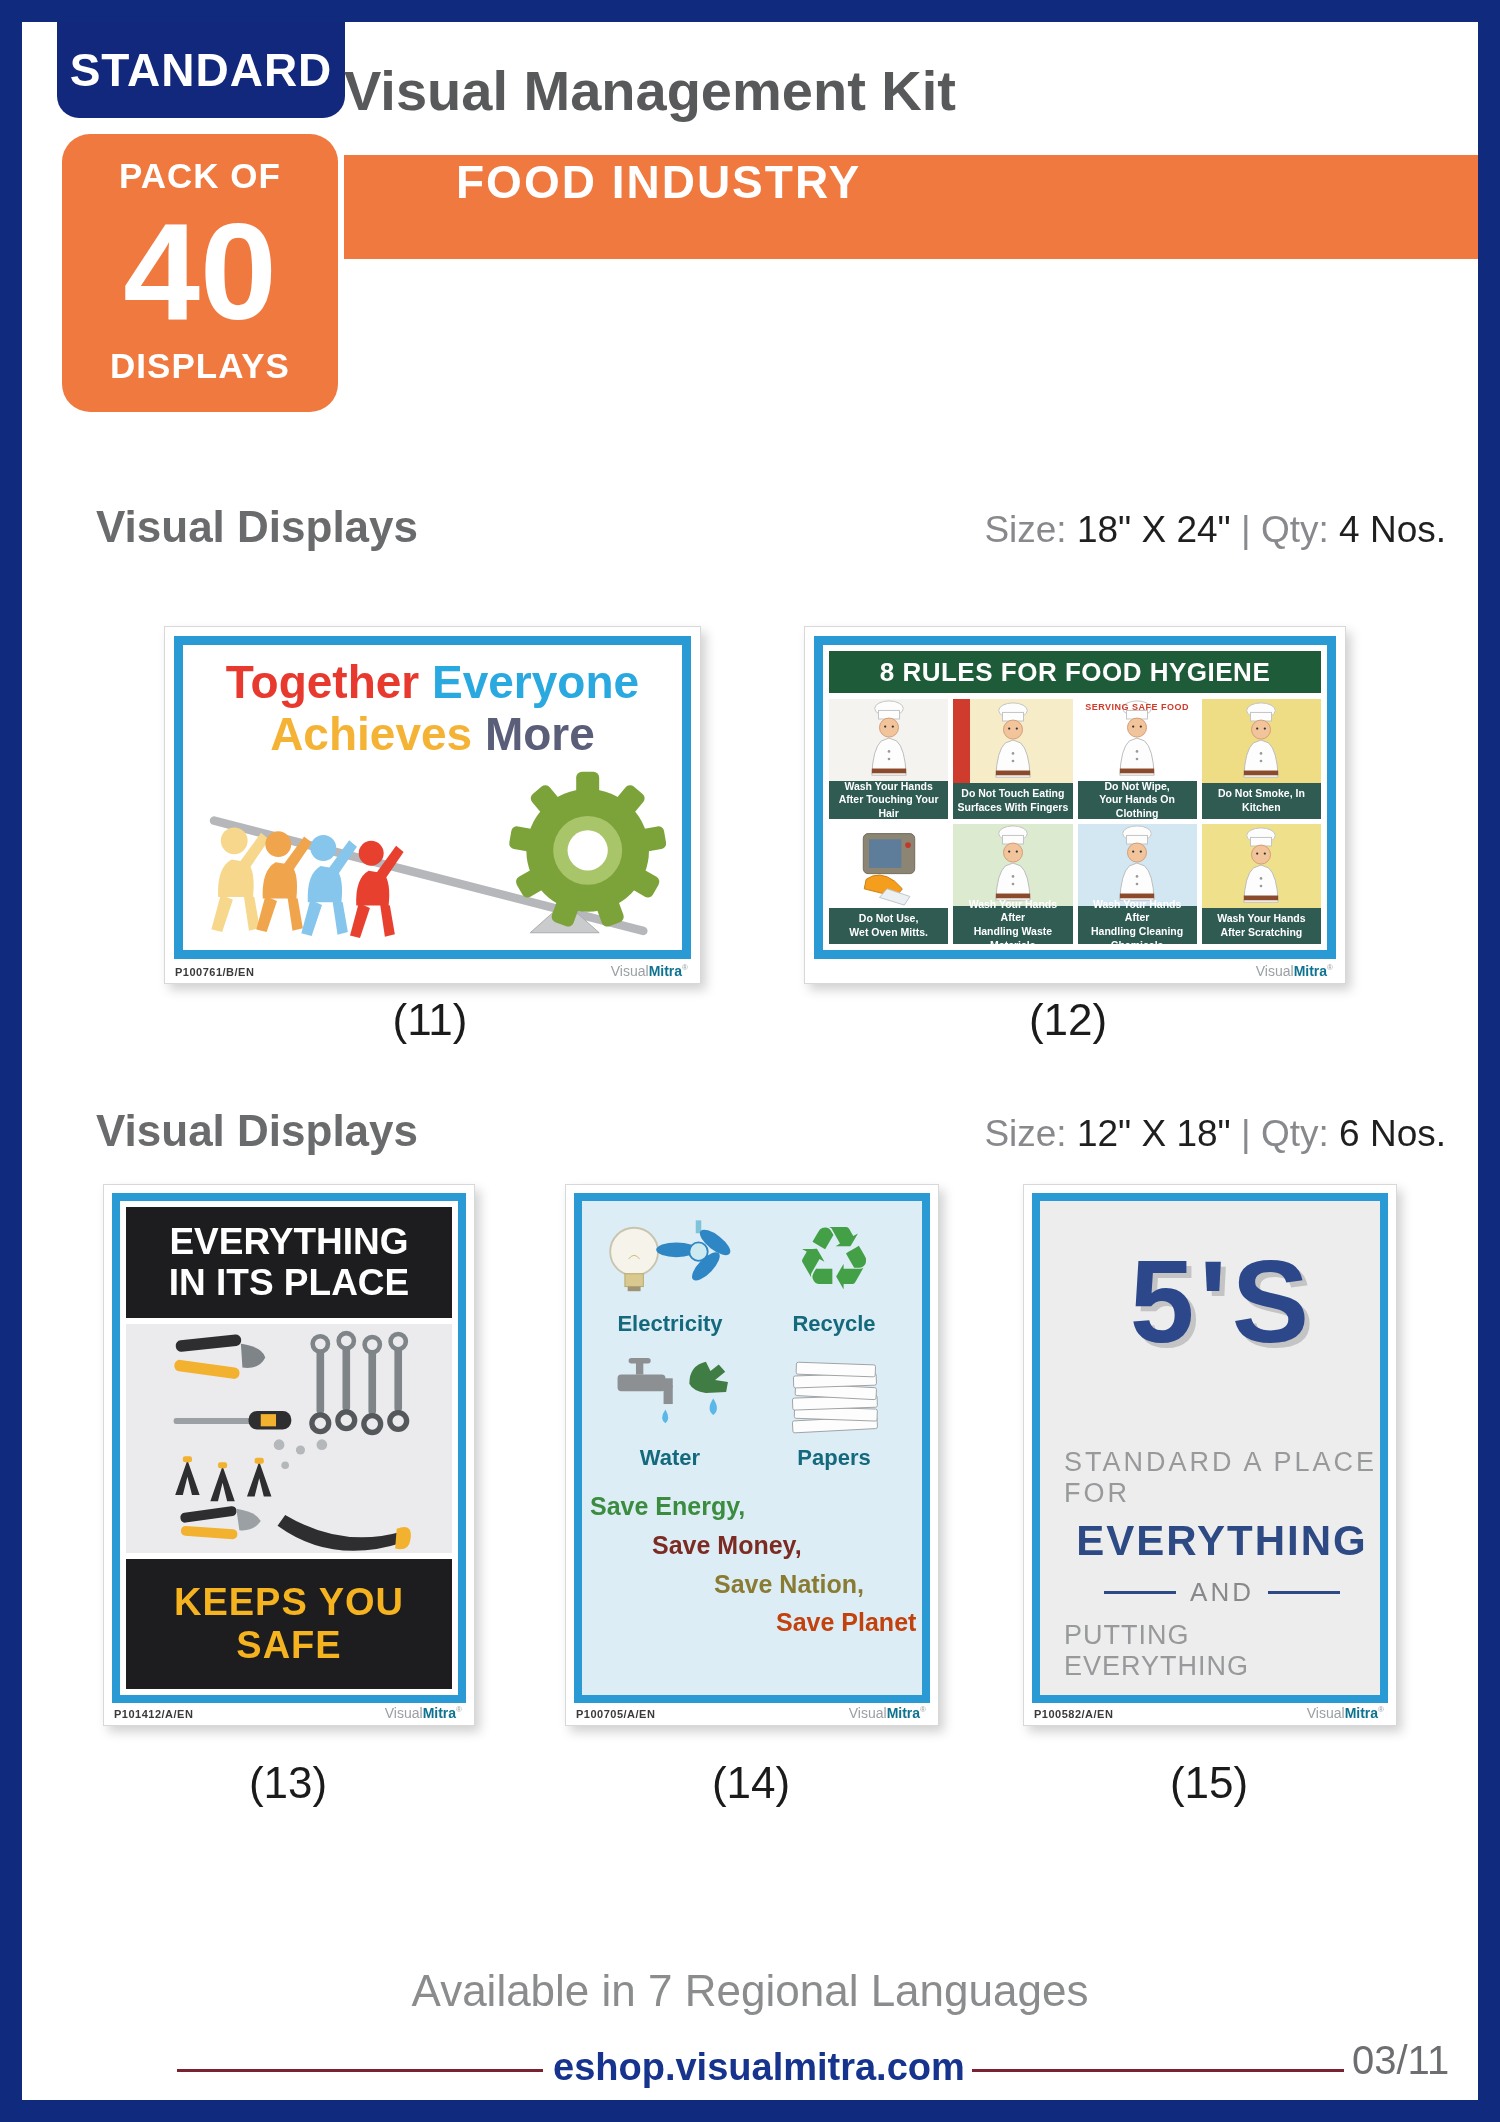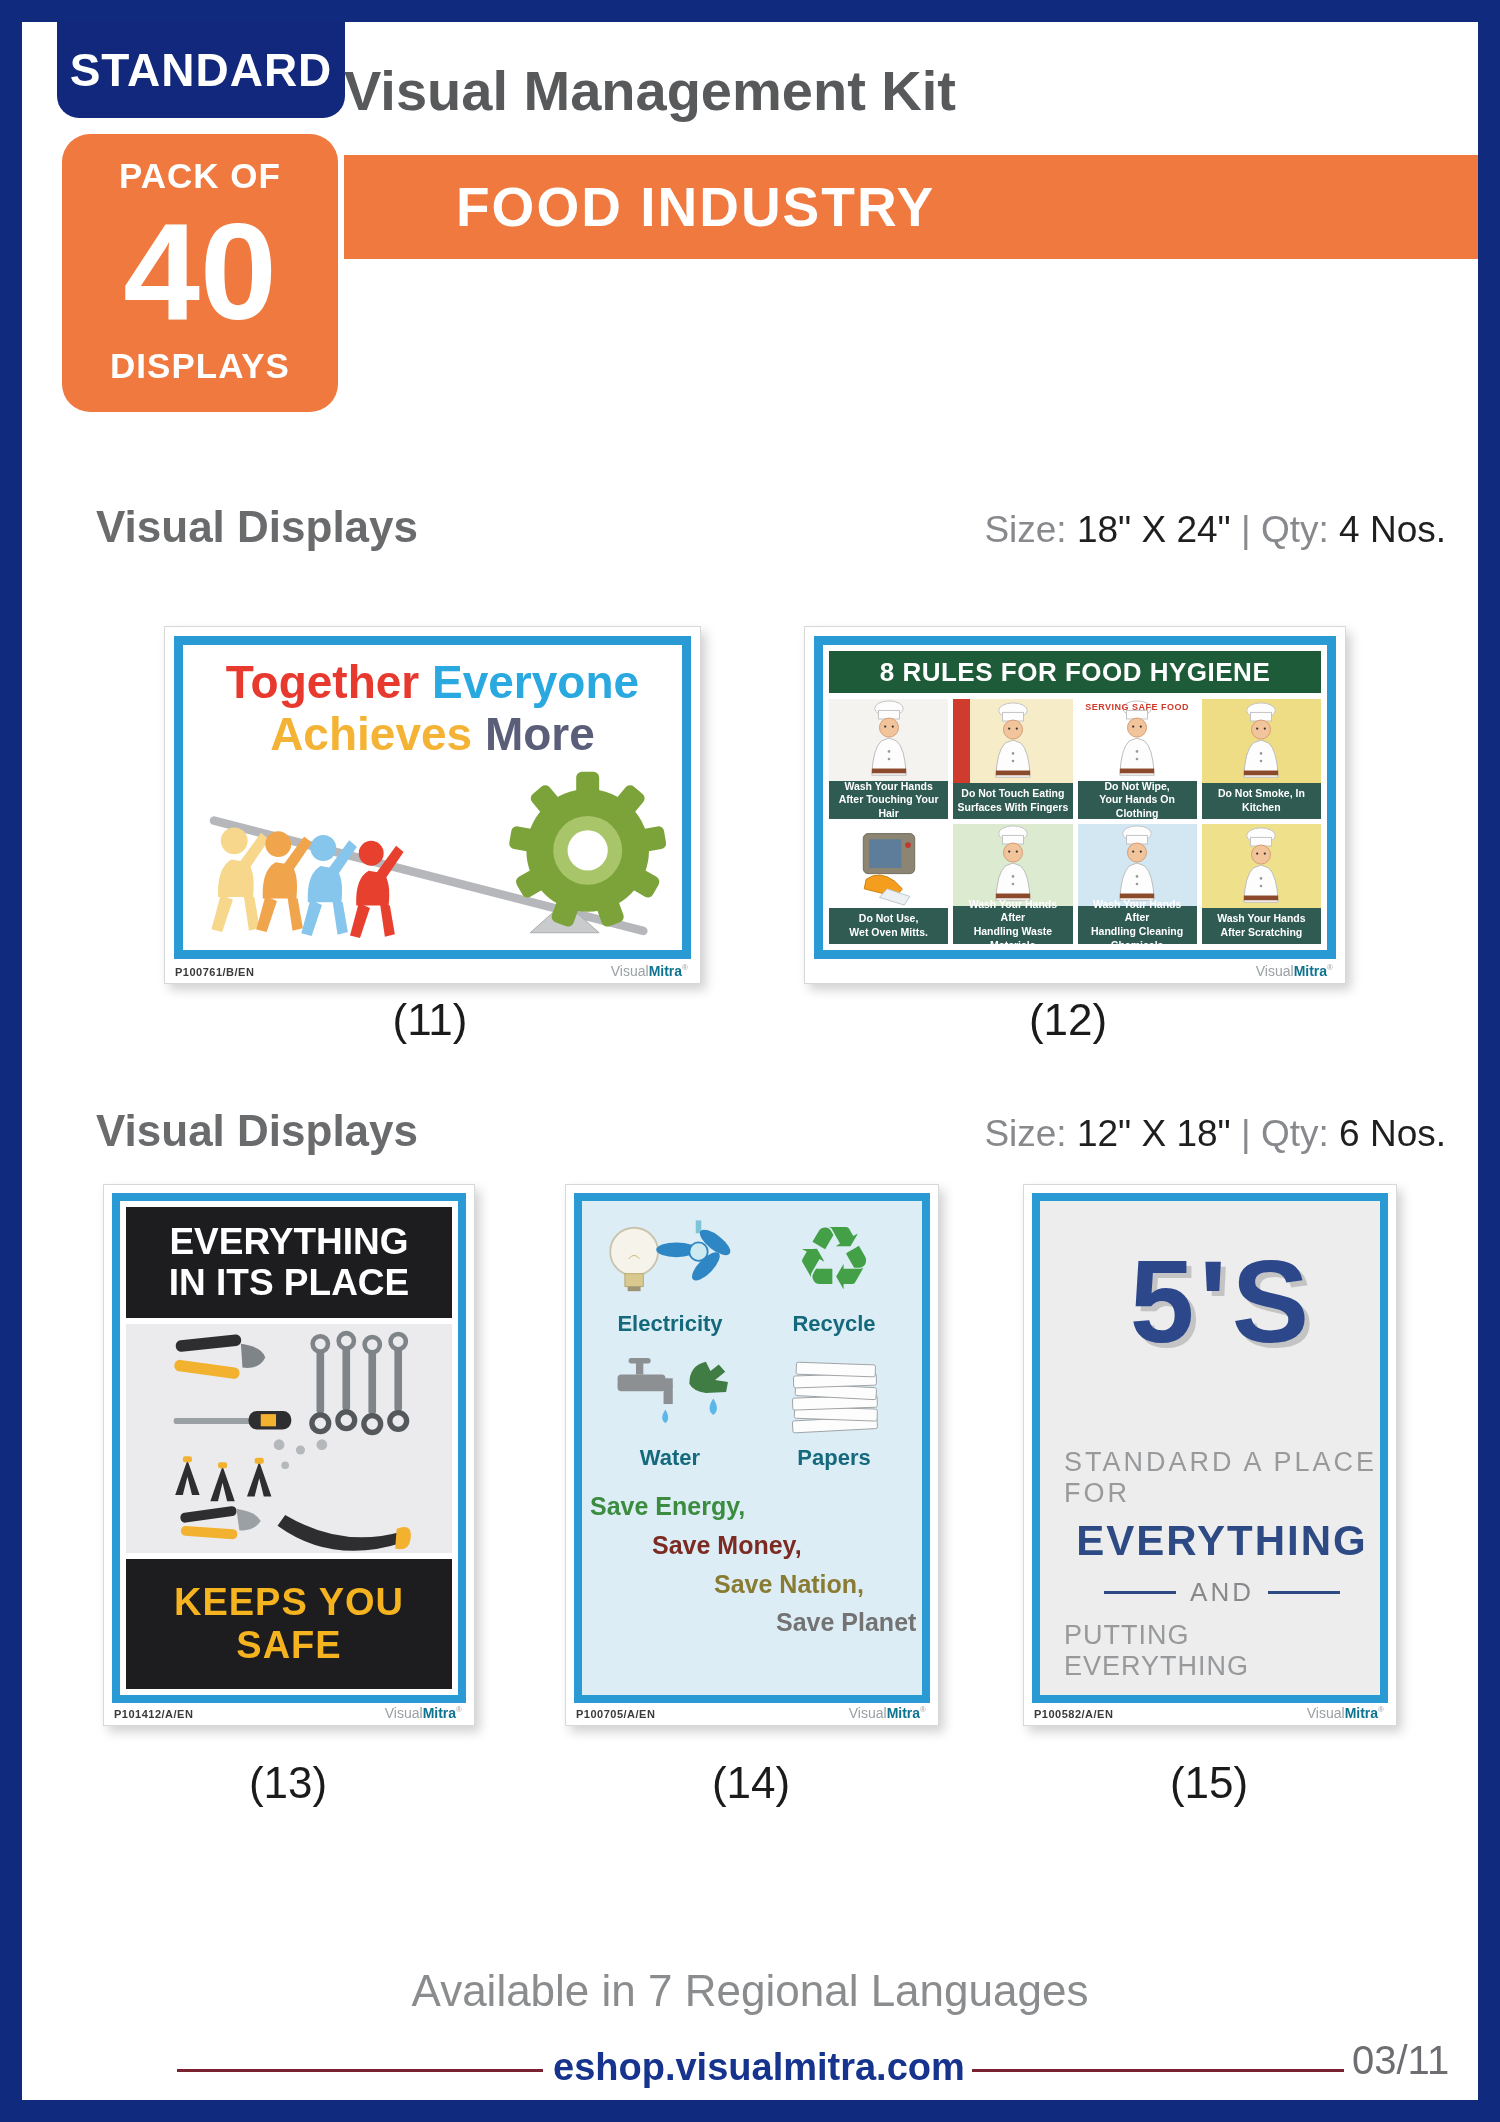--- a/index.html
+++ b/index.html
@@ -11,22 +11,22 @@
     border-radius:0 0 22px 22px;display:flex;align-items:center;justify-content:center;
     color:#fff;font-weight:bold;font-size:46px;letter-spacing:1px;}
   .pack-badge{position:absolute;left:62px;top:134px;width:276px;height:278px;background:#f0793f;
     border-radius:28px;display:flex;flex-direction:column;align-items:center;justify-content:space-between;
     padding:22px 0 26px;box-sizing:border-box;color:#fff;font-weight:bold;}
   .pack-of,.pack-displays{font-size:35px;letter-spacing:1px;}
   .pack-count{font-size:138px;line-height:.9;}
   .kit-title{position:absolute;left:340px;top:58px;width:620px;margin:0;text-align:center;
     font-size:56px;font-weight:bold;color:#58595b;}
   .industry-banner{position:absolute;left:344px;top:155px;width:1134px;height:104px;background:#f0793f;
-    display:flex;align-items:center;box-sizing:border-box;padding-left:112px;
-    color:#fff;font-weight:bold;font-size:55px;letter-spacing:2px;}
+    display:flex;box-sizing:border-box;padding-left:112px;
+    color:#fff;font-weight:bold;font-size:46px;letter-spacing:2px;}
 
   
   .section-head{position:absolute;left:96px;right:54px;display:flex;justify-content:space-between;align-items:baseline;}
   .section-head.s1{top:502px;}
   .section-head.s2{top:1106px;}
   .sec-title{font-size:44px;font-weight:bold;color:#6a6b6d;}
   .sec-size{font-size:37px;color:#87898c;}
   .sec-size .val{color:#1f1f1f;}
 
   
@@ -82,21 +82,21 @@
   .p14-col{position:absolute;inset:12px 8px 8px;display:flex;flex-direction:column;}
   .eco-grid{display:grid;grid-template-columns:1fr 1fr;column-gap:4px;row-gap:10px;}
   .eco-item{display:flex;flex-direction:column;align-items:center;}
   .eco-art{height:92px;display:flex;align-items:flex-end;justify-content:center;}
   .eco-label{margin-top:6px;font-size:22px;font-weight:bold;color:#14697c;}
   .recycle-glyph{font-size:88px;line-height:92px;color:#43a047;font-family:"DejaVu Sans",sans-serif;}
   .saves{margin-top:16px;font-weight:bold;font-size:25px;line-height:1.55;white-space:nowrap;}
   .sv1{color:#3b8c3f;}
   .sv2{color:#7b2b22;padding-left:62px;}
   .sv3{color:#8a7b33;padding-left:124px;}
-  .sv4{color:#737373;padding-left:186px;}
+  .sv4{color:#c2410c;padding-left:186px;}
 
   .p15 .frame{background:#ededee;}
   .p15-col{position:absolute;inset:0;display:flex;flex-direction:column;align-items:center;padding-left:24px;}
   .p15-big{margin-top:34px;font-size:116px;font-weight:bold;color:#2c488a;letter-spacing:5px;text-shadow:5px 5px 0 #c4c4c4;}
   .p15-l1{margin-top:78px;color:#97999b;font-size:27px;letter-spacing:3px;}
   .p15-l2{color:#2e4a85;font-size:42px;font-weight:bold;letter-spacing:2px;margin-top:8px;}
   .p15-and{display:flex;align-items:center;gap:14px;margin-top:12px;color:#87898b;font-size:26px;letter-spacing:3px;}
   .p15-and::before,.p15-and::after{content:"";width:72px;height:3px;background:#2e4a85;}
   .p15-l4{margin-top:12px;color:#97999b;font-size:27px;letter-spacing:1px;}
   .p15-l5{color:#2e4a85;font-size:42px;font-weight:bold;margin-top:8px;letter-spacing:1px;}

